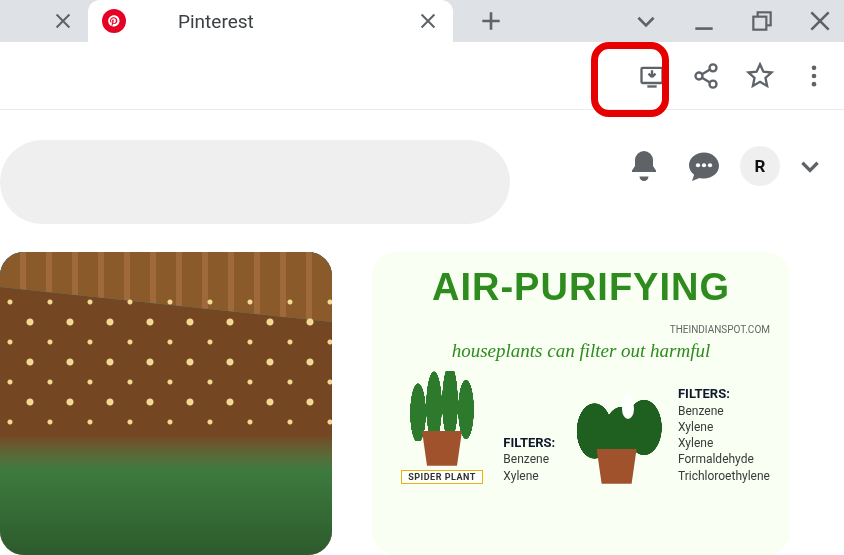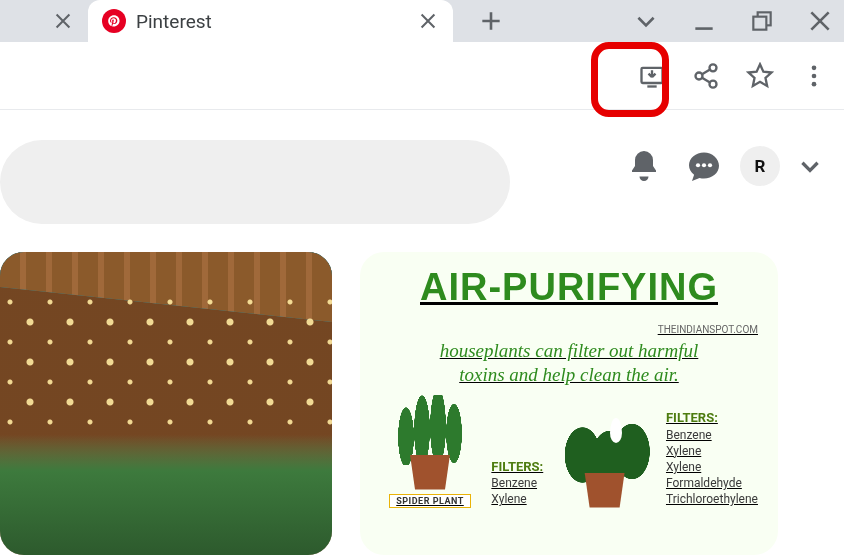--- a/index.html
+++ b/index.html
@@ -48,20 +48,21 @@
       align-items: center;
       justify-content: center;
       color: #fff;
       font-weight: 700;
       font-size: 15px;
     }
     .tab-title {
       flex: 1;
       font-size: 19px;
       color: #3c4043;
+      margin-left: 42px;
     }
     .close-x {
       width: 22px;
       height: 22px;
       color: #5f6368;
     }
     .close-x svg { width: 100%; height: 100%; }
     .tab-after {
       flex: 1;
       height: 42px;
@@ -165,23 +166,22 @@
       color: #5f6368;
     }
     .chevron-down svg { width: 26px; height: 26px; }
 
     
     .pins {
       position: absolute;
       top: 252px;
       left: 0;
       display: flex;
-      gap: 28px;
+      gap: 40px;
       padding-right: 40px;
-      text-decoration: underline;
     }
 
     .pin {
       border-radius: 24px;
       overflow: hidden;
       position: relative;
     }
 
     .pin-1 {
       width: 332px;
@@ -304,21 +304,21 @@
       border-radius:50% 50% 50% 50% / 60% 60% 40% 40%;
     }
     .filters-col{
       font-size:12px;
       color:#3a3a3a;
       line-height:1.35;
       text-align:left;
     }
     .filters-col .fh{
       font-weight:700;
-      color:#4d7c0f;
+      color:#0f172a;
       font-size:13px;
     }
     .plant-label{
       background:#fff;
       border:1px solid #eab308;
       font-size:9px;
       font-weight:700;
       padding:1px 6px;
       color:#333;
       letter-spacing:0.5px;
@@ -442,21 +442,20 @@
     </div>
   </div>
 
   <div class="pin pin-2">
     <h2>
       <span>AIR-PURIFYING</span><br>
     </h2>
     <div class="source-tag">THEINDIANSPOT.COM</div>
     <div class="subtitle">
       <span>houseplants can filter out harmful</span><br>
-      <span>toxins and help clean the air.</span>
     </div>
     <div class="plants-row">
       <div class="plant-col">
         <div class="plant-img">
           <div class="leaves1"></div>
             <div class="pot"></div>
         </div>
         <div class="plant-label">SPIDER PLANT</div>
       </div>
       <div class="filters-col">

